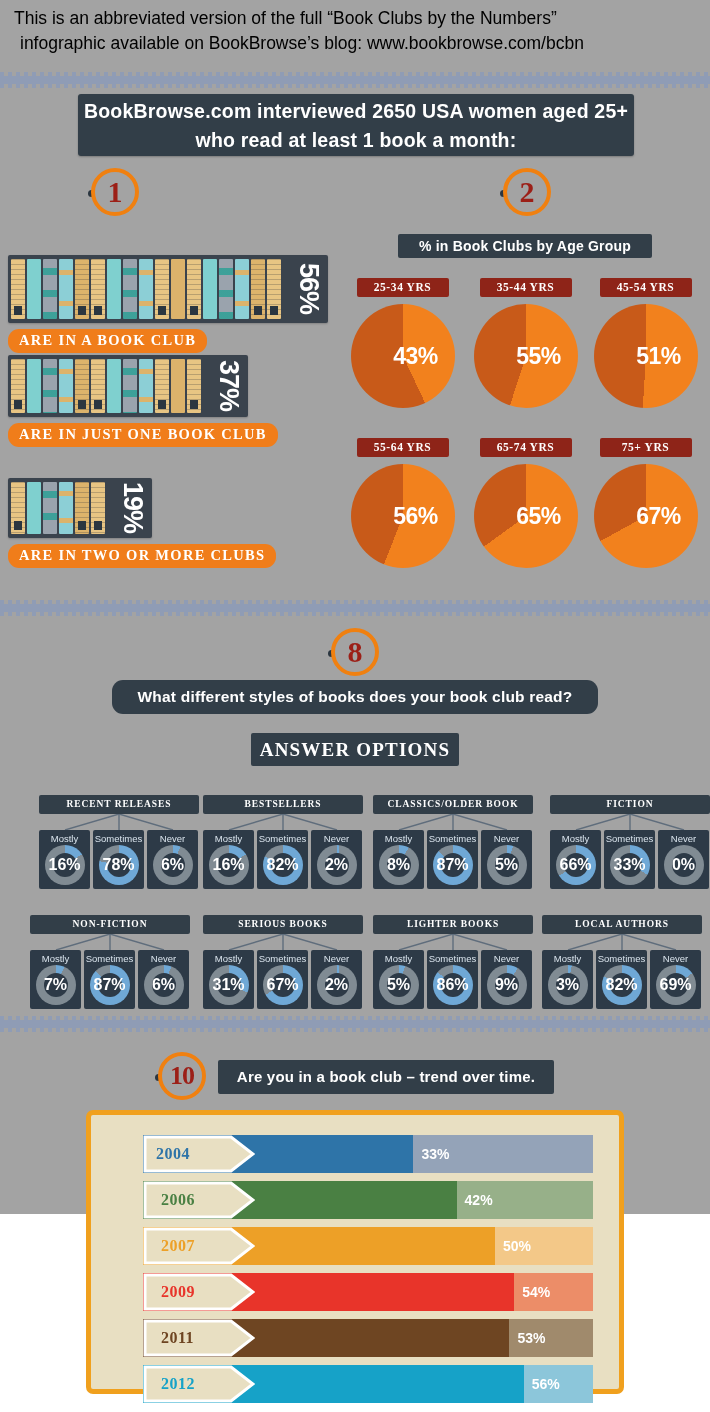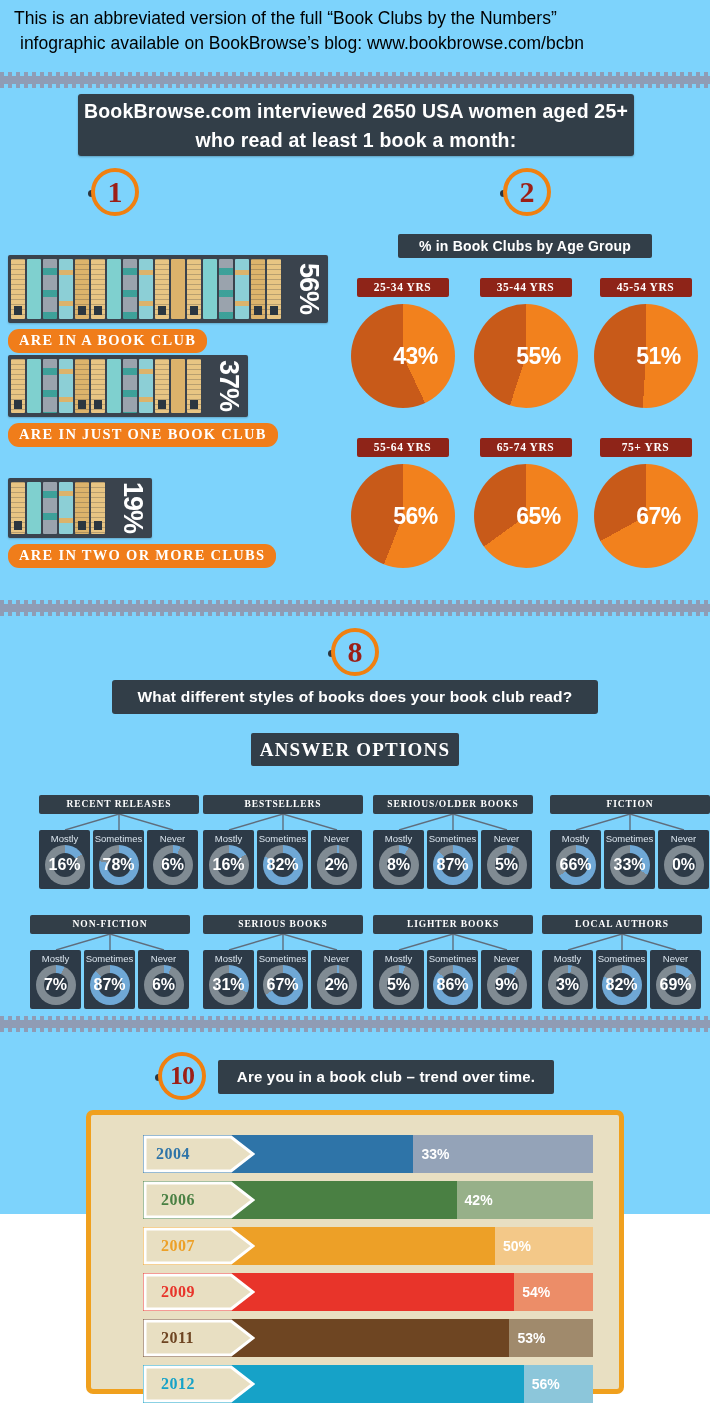--- a/index.html
+++ b/index.html
@@ -3,21 +3,21 @@
 <meta charset="utf-8">
 <style>
   * { box-sizing: border-box; margin: 0; padding: 0; }
   html, body {
     width: 710px;
     height: 1412px;
     background: #ffffff;
     font-family: "Liberation Sans", sans-serif;
     overflow: hidden;
   }
-  .page { position: relative; width: 710px; height: 1214px; background:#7dd3fc; }
+  .page { position: relative; width: 710px; height: 1214px; background:#a3a3a3; }
 
   
   .note {
     position: absolute; left: 0; top: 6px; width: 710px;
     font-size: 17.5px; line-height: 25px; color: #000;
     text-align: left; padding-left: 14px;
   }
   .note .l2 { padding-left: 6px; }
 
   
@@ -103,21 +103,21 @@
   .pie .plabel {
     position:absolute; left:0; top:0; width:104px; height:104px;
     display:flex; align-items:center; justify-content:center;
     color:#fff; font-size:23px; font-weight:bold; padding-left:26px;
     letter-spacing:-.5px;
   }
 
   
   .q-banner {
     position:absolute; left:112px; top:680px; width:486px; height:34px;
-    border-radius:3px; font-size:15.5px; line-height:34px;
+    border-radius:11px; font-size:15.5px; line-height:34px;
   }
   .answer-banner {
     position:absolute; left:251px; top:733px; width:208px; height:33px;
     border-radius:2px; font-size:19px; line-height:33px;
     letter-spacing:1.2px; font-family:"Liberation Serif", serif;
   }
 
   .opt-group { position:absolute; width:160px; }
   .opt-head {
     background:#323e48; color:#fff; text-align:center; font-weight:bold;
@@ -395,21 +395,21 @@
           <div class="opt-cell">
             <span class="olabel">Never</span>
             <div class="donut-wrap">
               <div class="donut" style="background: conic-gradient(rgb(111, 168, 214) 0deg, rgb(111, 168, 214) 7.2deg, rgb(128, 139, 147) 7.2deg, rgb(128, 139, 147) 360deg);"></div>
               <div class="donut-val">2%</div>
             </div>
           </div>
         </div>
       </div>
       <div class="opt-group" style="left: 373px; top: 795px;">
-        <div class="opt-head">SERIOUS/OLDER BOOKS</div>
+        <div class="opt-head">CLASSICS/OLDER BOOK</div>
         <div class="connectors">
           <svg width="160" height="16">
             <line x1="80" y1="0" x2="26" y2="16" stroke="#5f6d7c" stroke-width="1.4"></line>
             <line x1="80" y1="0" x2="80" y2="16" stroke="#5f6d7c" stroke-width="1.4"></line>
             <line x1="80" y1="0" x2="134" y2="16" stroke="#5f6d7c" stroke-width="1.4"></line>
           </svg>
         </div>
         <div class="opt-row">
           <div class="opt-cell">
             <span class="olabel">Mostly</span>

